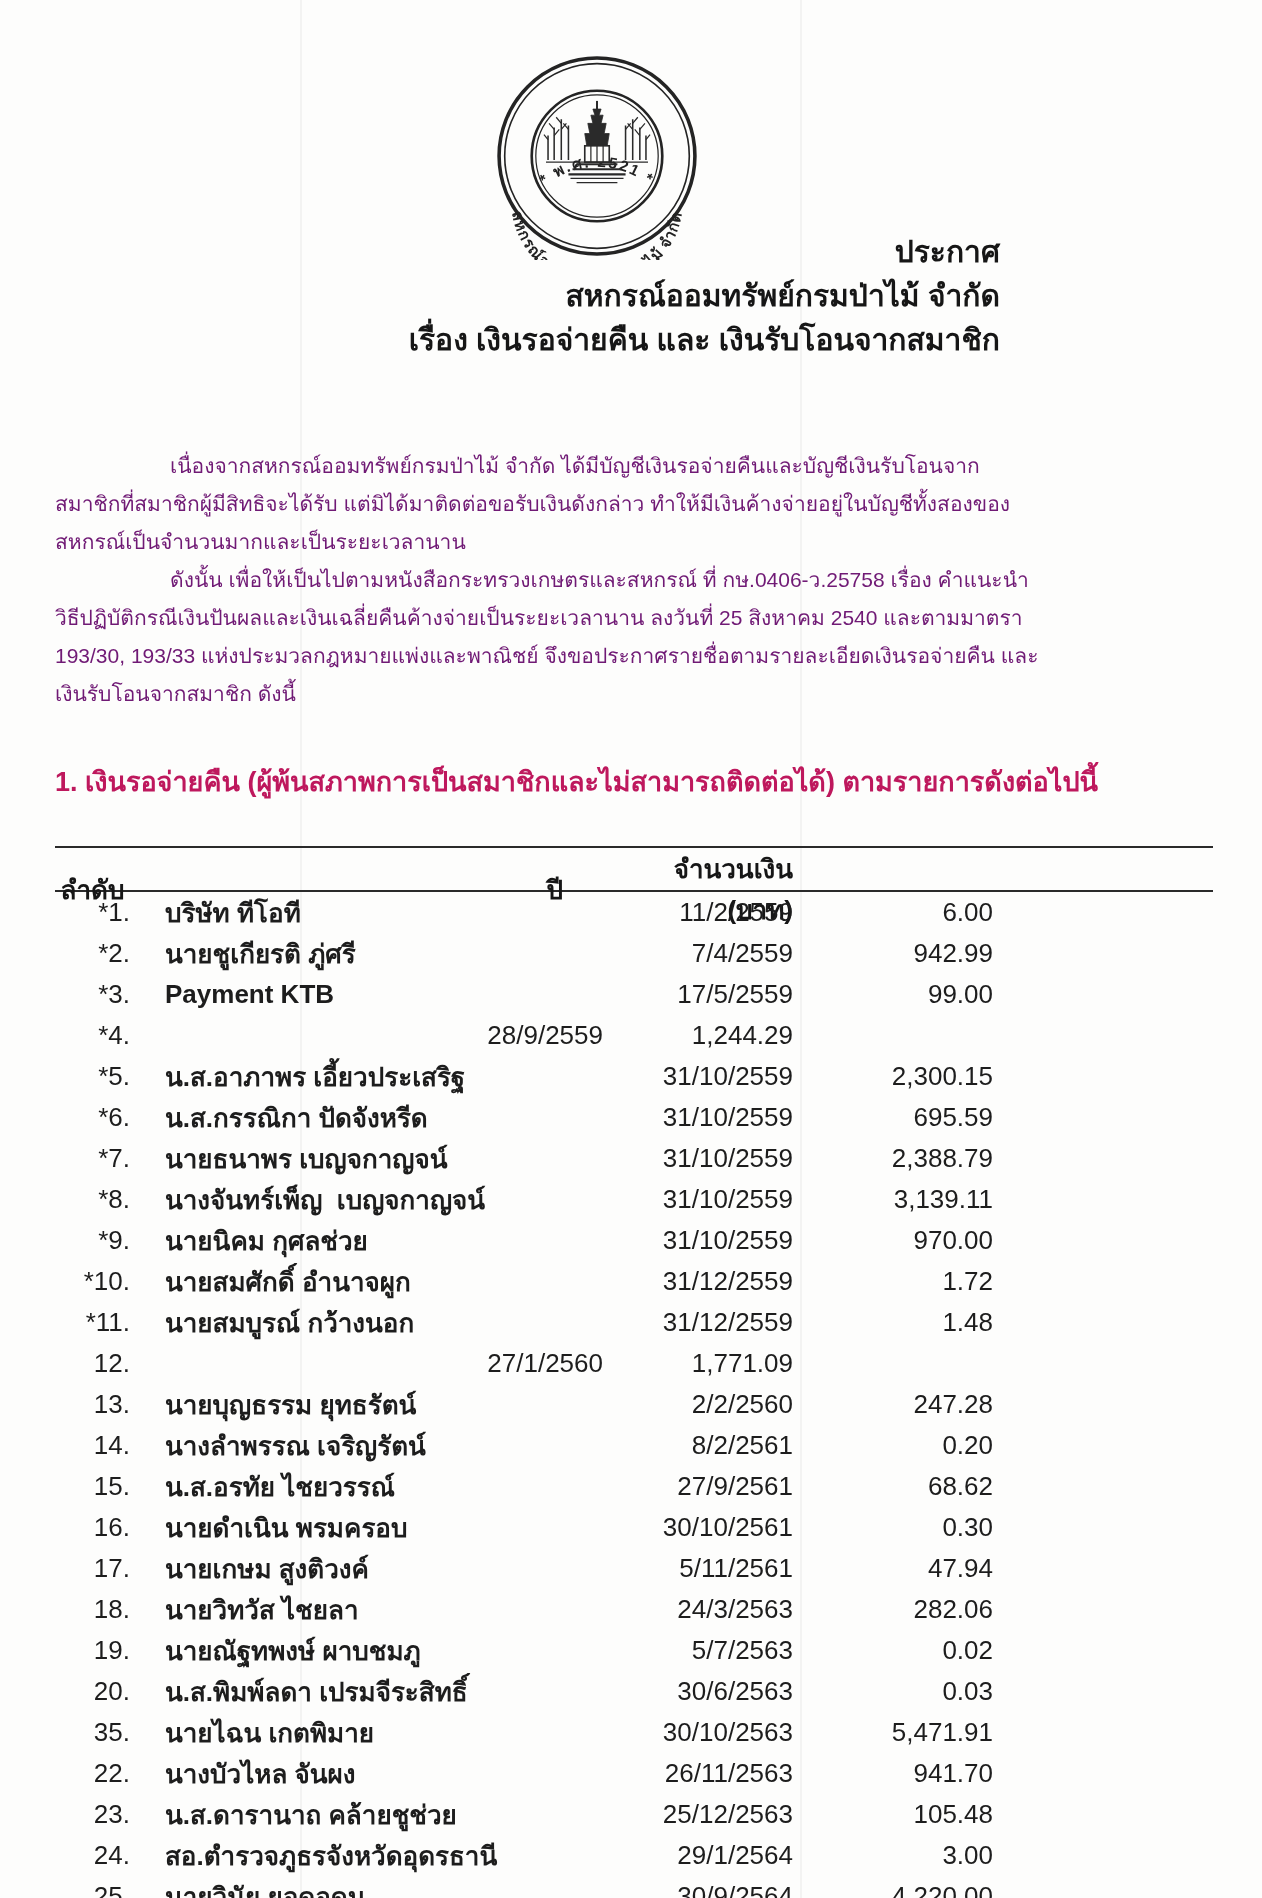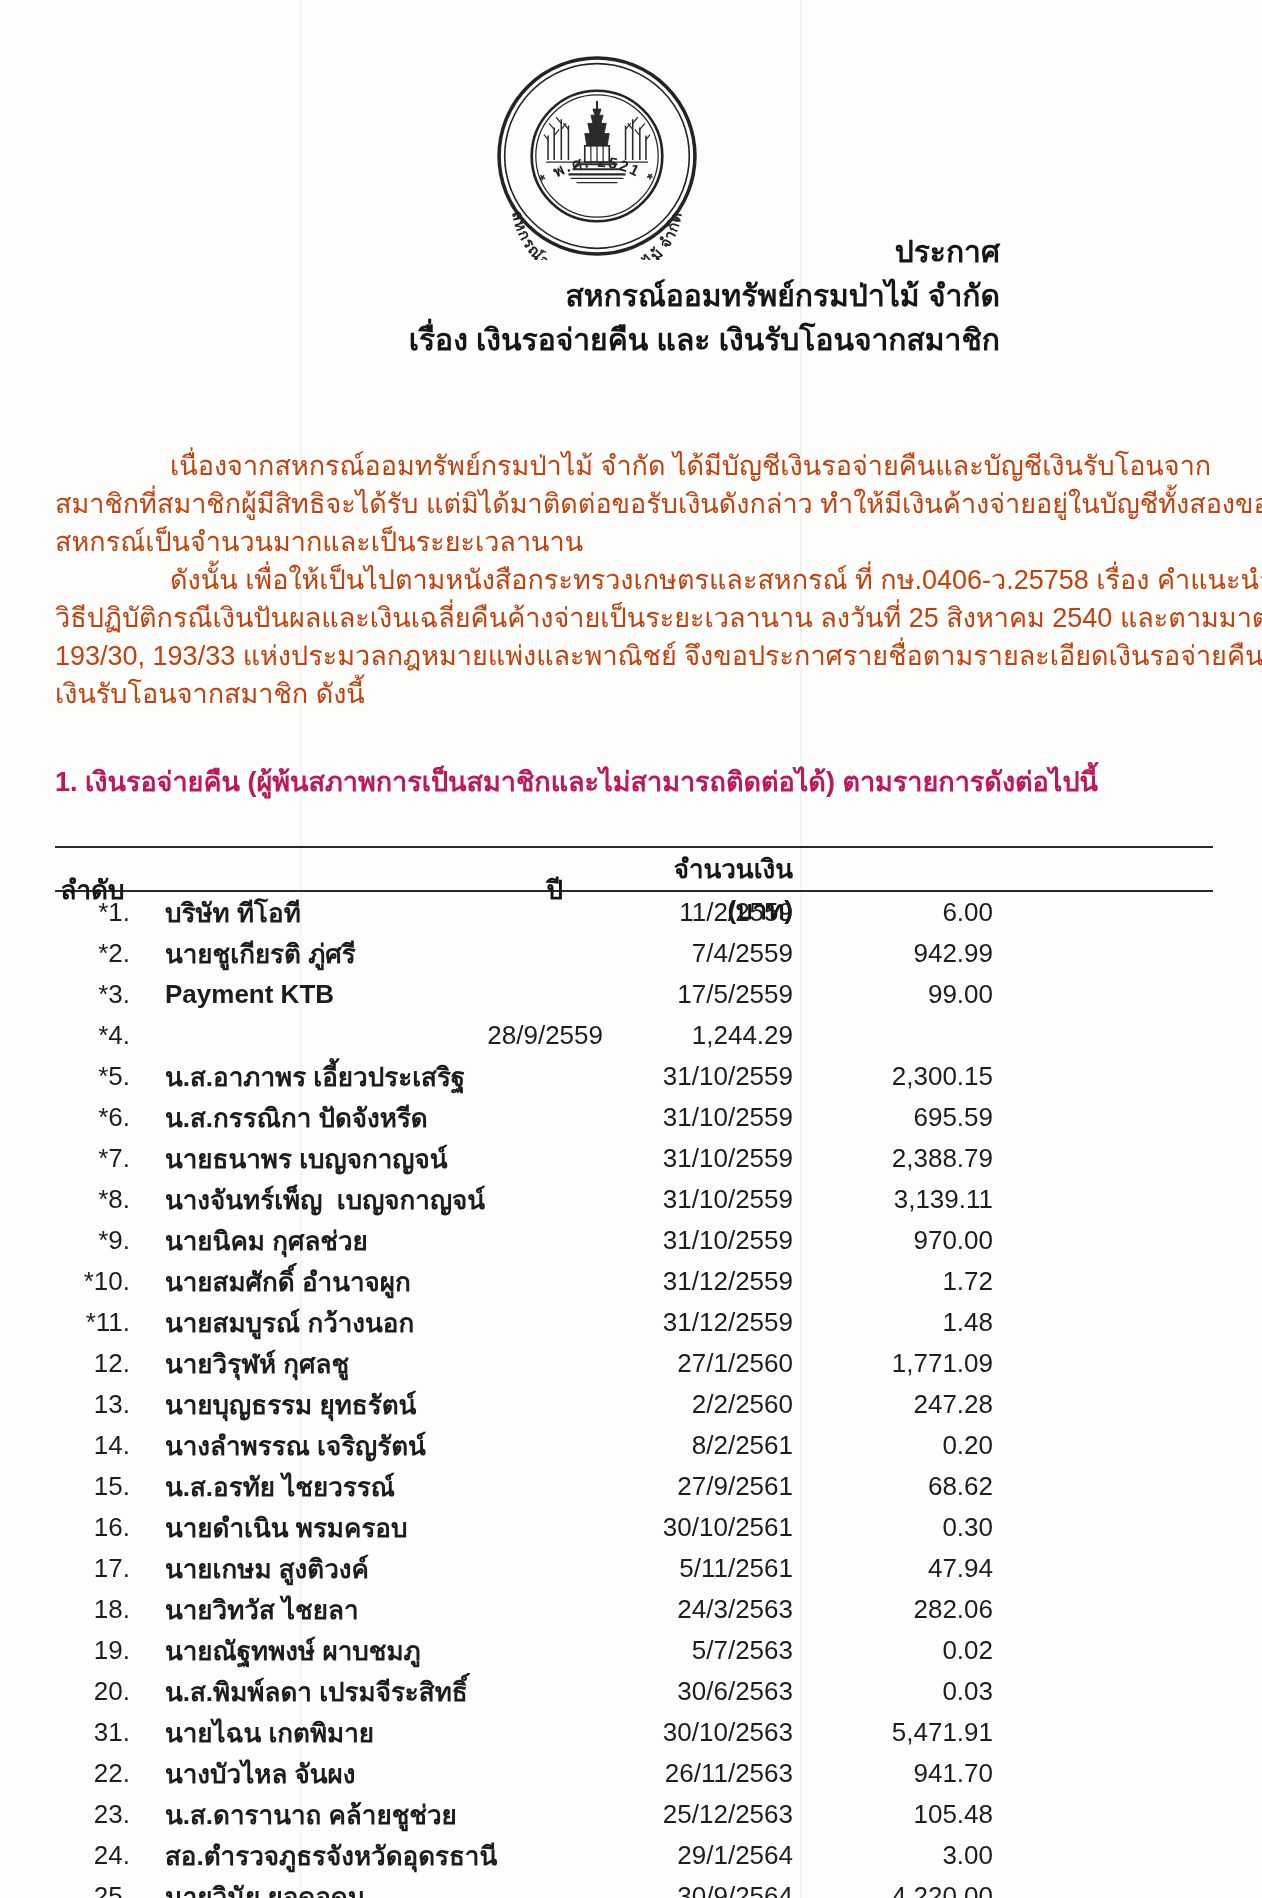--- a/index.html
+++ b/index.html
@@ -18,21 +18,21 @@
 
   .seal{position:absolute;left:495px;top:52px;width:204px;height:208px;}
   .seal svg{width:100%;height:100%;}
   .seal .ring-text{font-size:15px;font-weight:bold;fill:#222;letter-spacing:1px;}
   .seal .ring-text-bottom{font-size:15px;font-weight:bold;fill:#222;letter-spacing:2px;}
 
   .titles{position:absolute;left:0;top:230px;width:1000px;text-align:right;}
   .titles div{font-size:30px;font-weight:bold;line-height:44px;color:#161616;}
 
   .body-text{position:absolute;left:55px;top:447px;width:1158px;}
-  .bline{font-size:27px;line-height:38px;white-space:pre;color:#c2410c;}
+  .bline{font-size:21px;line-height:38px;white-space:pre;color:#701a75;}
   .para .bline:first-of-type{text-indent:115px;}
 
   .section-heading{position:absolute;left:55px;top:760px;width:1158px;
     font-size:27px;font-weight:bold;color:#be185d;}
 
   .tbl{position:absolute;left:55px;top:846px;width:1158px;}
   .rule{height:0;border-top:2.5px solid #2a2a2a;}
   .rule.thin{border-top-width:2px;}
   .trow{display:grid;grid-template-columns:75px 473px 190px 200px 1fr;align-items:center;}
   .thead{height:42px;font-weight:bold;font-size:26px;color:#161616;}
@@ -209,21 +209,20 @@
       <div class="trow tr">
         <div class="c-no">*11.</div>
         <div class="c-name">นายสมบูรณ์ กว้างนอก</div>
         <div class="c-date">31/12/2559</div>
         <div class="c-amount">1.48</div>
         <div></div>
       </div>
 
       <div class="trow tr">
         <div class="c-no">12.</div>
-        <div class="c-name">นายวิรุฬห์ กุศลชู</div>
         <div class="c-date">27/1/2560</div>
         <div class="c-amount">1,771.09</div>
         <div></div>
       </div>
 
       <div class="trow tr">
         <div class="c-no">13.</div>
         <div class="c-name">นายบุญธรรม ยุทธรัตน์</div>
         <div class="c-date">2/2/2560</div>
         <div class="c-amount">247.28</div>
@@ -280,21 +279,21 @@
 
       <div class="trow tr">
         <div class="c-no">20.</div>
         <div class="c-name">น.ส.พิมพ์ลดา เปรมจีระสิทธิ์</div>
         <div class="c-date">30/6/2563</div>
         <div class="c-amount">0.03</div>
         <div></div>
       </div>
 
       <div class="trow tr">
-        <div class="c-no">31.</div>
+        <div class="c-no">35.</div>
         <div class="c-name">นายไฉน เกตพิมาย</div>
         <div class="c-date">30/10/2563</div>
         <div class="c-amount">5,471.91</div>
         <div></div>
       </div>
 
       <div class="trow tr">
         <div class="c-no">22.</div>
         <div class="c-name">นางบัวไหล จันผง</div>
         <div class="c-date">26/11/2563</div>

